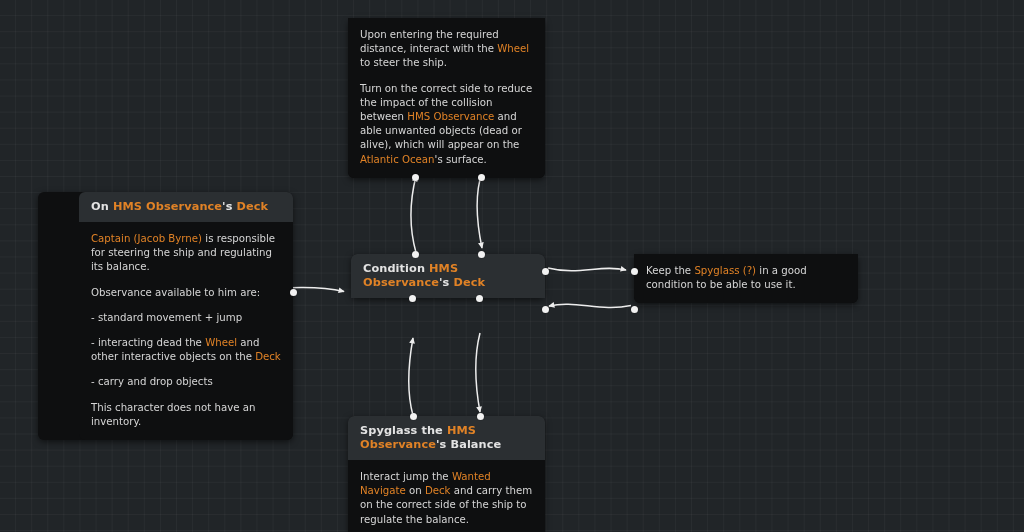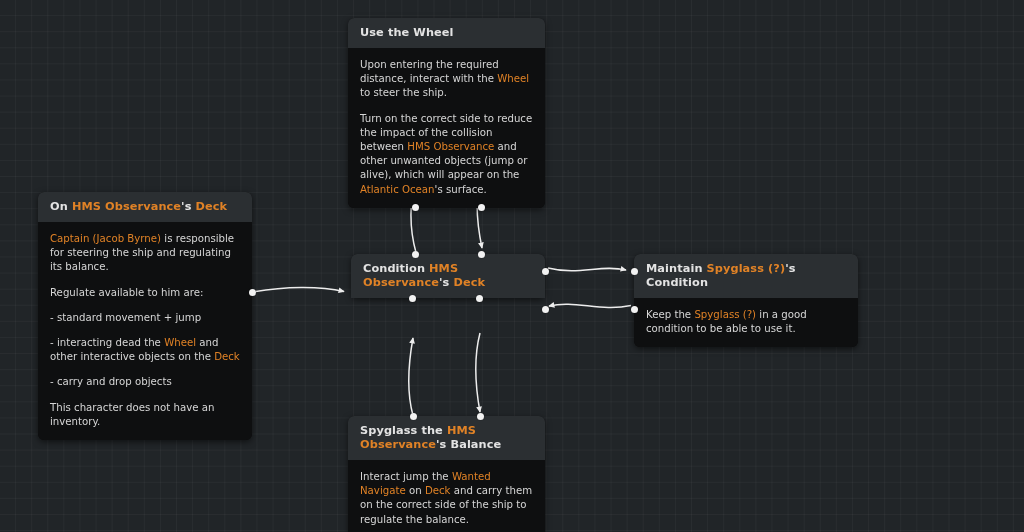--- a/index.html
+++ b/index.html
@@ -92,54 +92,52 @@
     <path d="M548,268 C580,276 600,264 626,270" stroke="#ededed" stroke-width="1.5" fill="none" marker-end="url(#arrow)"></path>
 
     <path d="M631,305.5 C600,312 576,300 549,306" stroke="#ededed" stroke-width="1.5" fill="none" marker-end="url(#arrow)"></path>
 
     <path d="M413,415.5 C406,390 409,360 413,338" stroke="#ededed" stroke-width="1.5" fill="none" marker-end="url(#arrow)"></path>
 
     <path d="M480,333 C473,360 476,390 480,412" stroke="#ededed" stroke-width="1.5" fill="none" marker-end="url(#arrow)"></path>
   </svg>
 
   <div class="node" style="left:348px; top:18px; width:197px;">
-    <div class="node-header">Use the Wheel</div>
     <div class="node-body">
         <p><span>Upon entering the required distance, interact with the </span><span class="hl">Wheel</span><span> to steer the ship.</span></p>
-        <p><span>Turn on the correct side to reduce the impact of the collision between </span><span class="hl">HMS Observance</span><span> and other unwanted objects (jump or alive), which will appear on the </span><span class="hl">Atlantic Ocean</span><span>'s surface.</span></p>
+        <p><span>Turn on the correct side to reduce the impact of the collision between </span><span class="hl">HMS Observance</span><span> and able unwanted objects (dead or alive), which will appear on the </span><span class="hl">Atlantic Ocean</span><span>'s surface.</span></p>
       </div>
     <div class="port" style="left:64px; bottom:-3.5px;"></div>
     <div class="port" style="left:130px; bottom:-3.5px;"></div>
   </div>
 
-  <div class="node" style="left:38px; top:192px; width:214px;">
+  <div class="node" style="left:38px; top:192px; width:214px;padding-left:41px;">
     <div class="node-header"><span>On </span><span class="hl">HMS Observance</span><span>'s </span><span class="hl">Deck</span></div>
     <div class="node-body">
         <p><span class="hl">Captain (Jacob Byrne)</span><span> is responsible for steering the ship and regulating its balance.</span></p>
-        <p><span>Regulate available to him are:</span></p>
+        <p><span>Observance available to him are:</span></p>
         <p><span>- standard movement + jump</span></p>
         <p><span>- interacting dead the </span><span class="hl">Wheel</span><span> and other interactive objects on the </span><span class="hl">Deck</span></p>
         <p><span>- carry and drop objects</span></p>
         <p><span>This character does not have an inventory.</span></p>
       </div>
     <div class="port" style="right:-3.5px; top:97px;"></div>
   </div>
 
   <div class="node" style="left:351px; top:254px; width:194px;">
     <div class="node-header"><span>Condition </span><span class="hl">HMS Observance</span><span>'s </span><span class="hl">Deck</span></div>
     <div class="port" style="left:61px; top:-3.5px;"></div>
     <div class="port" style="left:127px; top:-3.5px;"></div>
     <div class="port" style="left:58px; bottom:-3.5px;"></div>
     <div class="port" style="left:125px; bottom:-3.5px;"></div>
     <div class="port" style="right:-3.5px; top:14px;"></div>
     <div class="port" style="right:-3.5px; top:52px;"></div>
   </div>
 
   <div class="node" style="left:634px; top:254px; width:224px;">
-    <div class="node-header"><span>Maintain </span><span class="hl">Spyglass (?)</span><span>'s Condition</span></div>
     <div class="node-body">
         <p><span>Keep the </span><span class="hl">Spyglass (?)</span><span> in a good condition to be able to use it.</span></p>
       </div>
     <div class="port" style="left:-3.5px; top:14px;"></div>
     <div class="port" style="left:-3.5px; top:52px;"></div>
   </div>
 
   <div class="node" style="left:348px; top:416px; width:197px;">
     <div class="node-header"><span>Spyglass the </span><span class="hl">HMS Observance</span><span>'s Balance</span></div>
     <div class="node-body">

